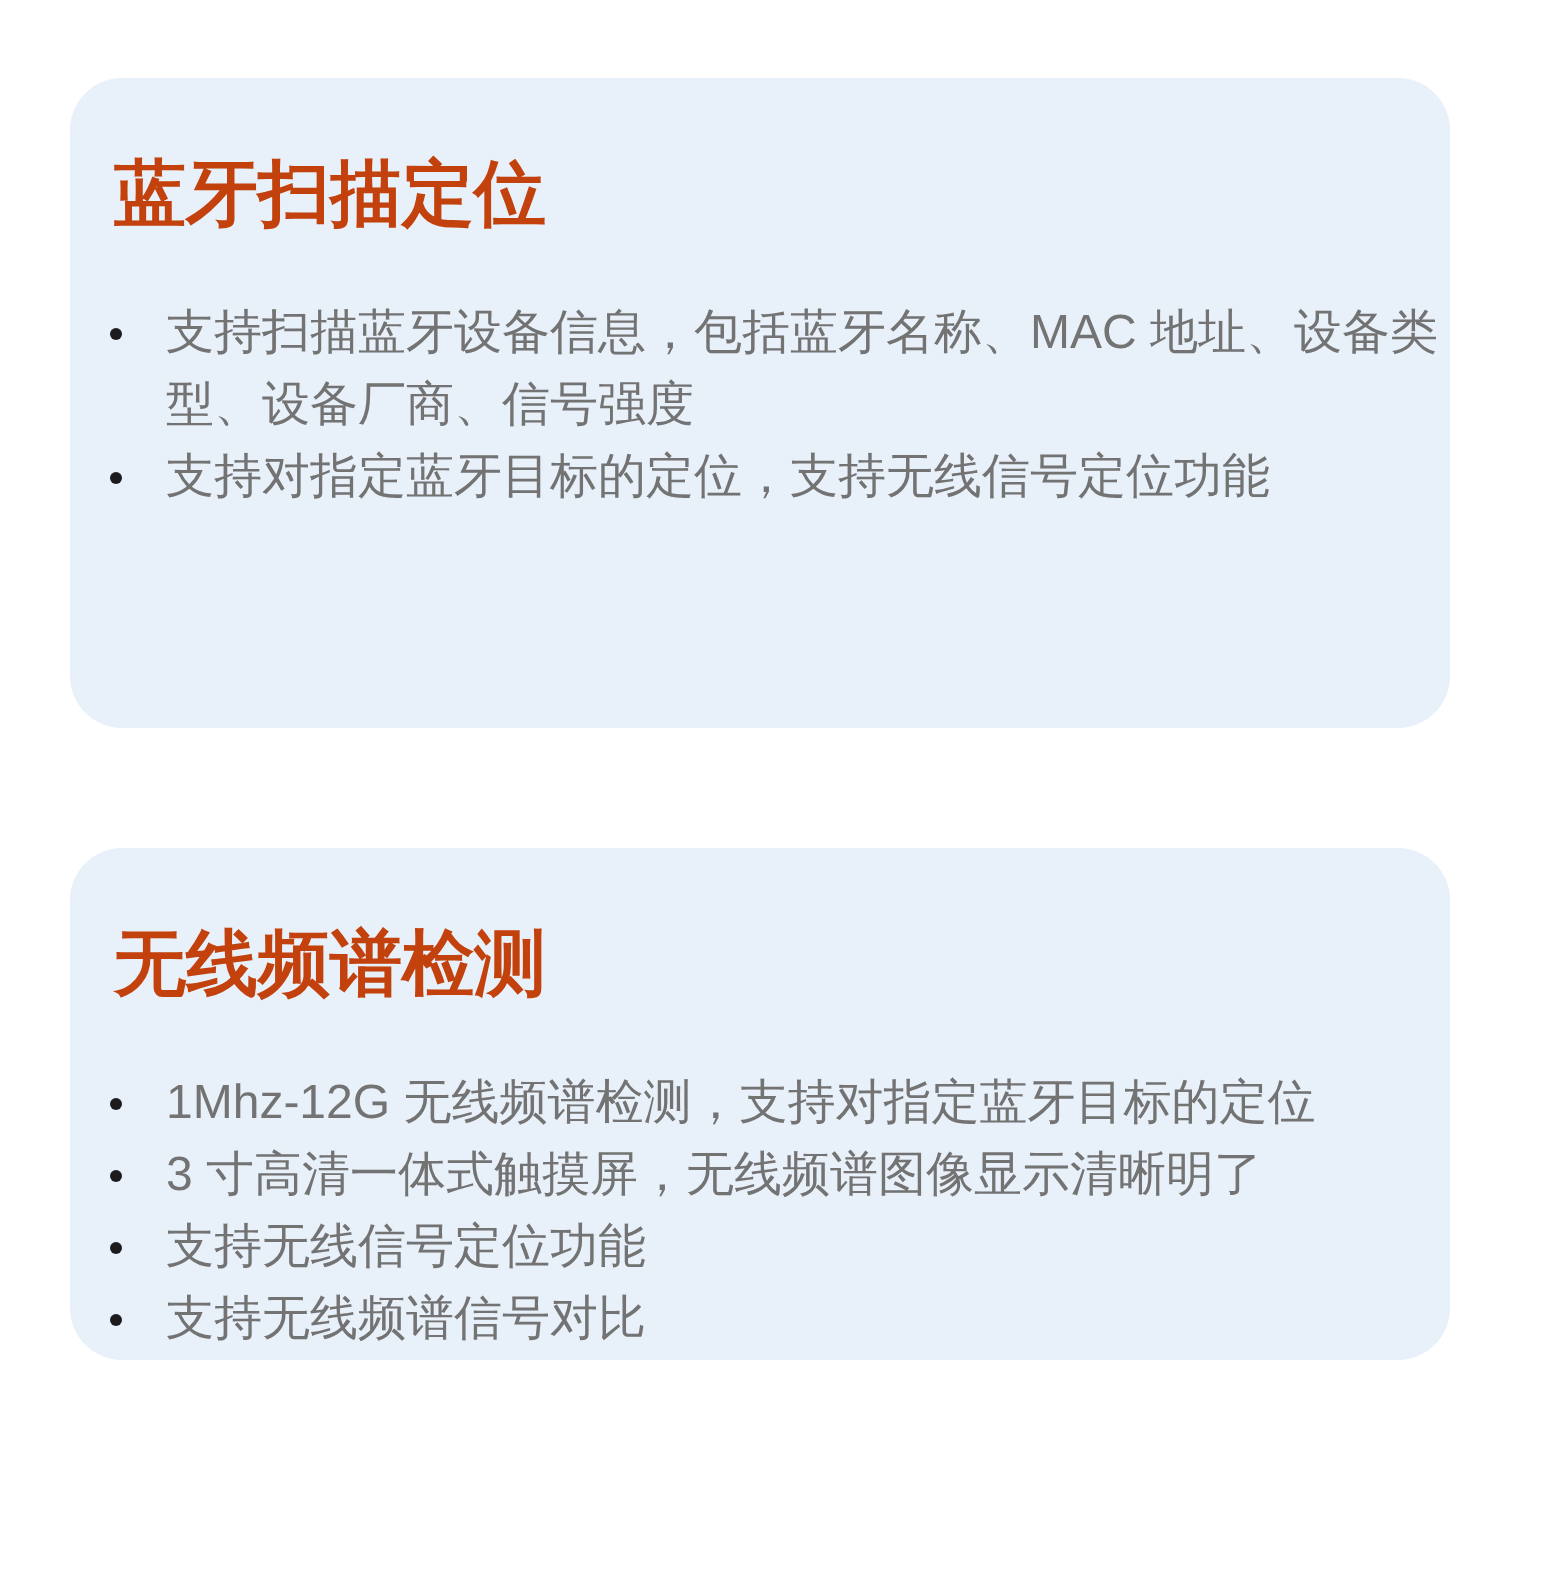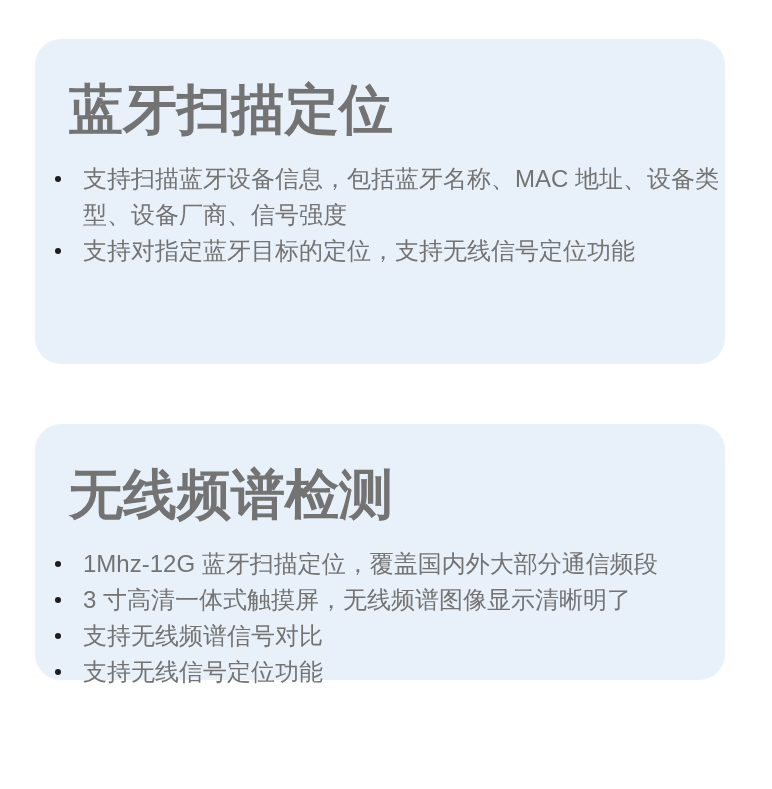--- a/index.html
+++ b/index.html
@@ -26,26 +26,26 @@
     left: 35px;
     width: 690px;
     background: #e8f0f9;
     border-radius: 26px;
     padding: 28px 0 0 18px;
   }
   .card-bluetooth { top: 39px;  height: 325px; }
   .card-spectrum  { top: 424px; height: 256px; }
 
   .card-title {
-    margin: 16px;
-    font-size: 54px;
+    margin: 4px;
+    font-size: 36px;
     line-height: 52px;
     font-weight: 700;
     letter-spacing: 0;
-    color: #737373;
+    color: #c2410c;
     white-space: nowrap;
   }
   .bullet-list {
     list-style: none;
     margin: 26px 0 0 0;
     padding: 0;
   }
   .bullet-item {
     display: flex;
     align-items: flex-start;
@@ -91,30 +91,30 @@
         <span class="bullet-text">支持对指定蓝牙目标的定位，支持无线信号定位功能</span>
       </li>
     </ul>
   </section>
 
   <section class="card card-spectrum">
     <h1 class="card-title">无线频谱检测</h1>
     <ul class="bullet-list">
       <li class="bullet-item">
         <span class="bullet-dot"></span>
-        <span class="bullet-text">1Mhz-12G 蓝牙扫描定位，覆盖国内外大部分通信频段</span>
+        <span class="bullet-text">1Mhz-12G 无线频谱检测，支持对指定蓝牙目标的定位</span>
       </li>
       <li class="bullet-item">
         <span class="bullet-dot"></span>
         <span class="bullet-text">3 寸高清一体式触摸屏，无线频谱图像显示清晰明了</span>
       </li>
       <li class="bullet-item">
         <span class="bullet-dot"></span>
-        <span class="bullet-text">支持无线频谱信号对比</span>
+        <span class="bullet-text">支持无线信号定位功能</span>
       </li>
       <li class="bullet-item">
         <span class="bullet-dot"></span>
-        <span class="bullet-text">支持无线信号定位功能</span>
+        <span class="bullet-text">支持无线频谱信号对比</span>
       </li>
     </ul>
   </section>
 
 </div>
 
 </body></html>

